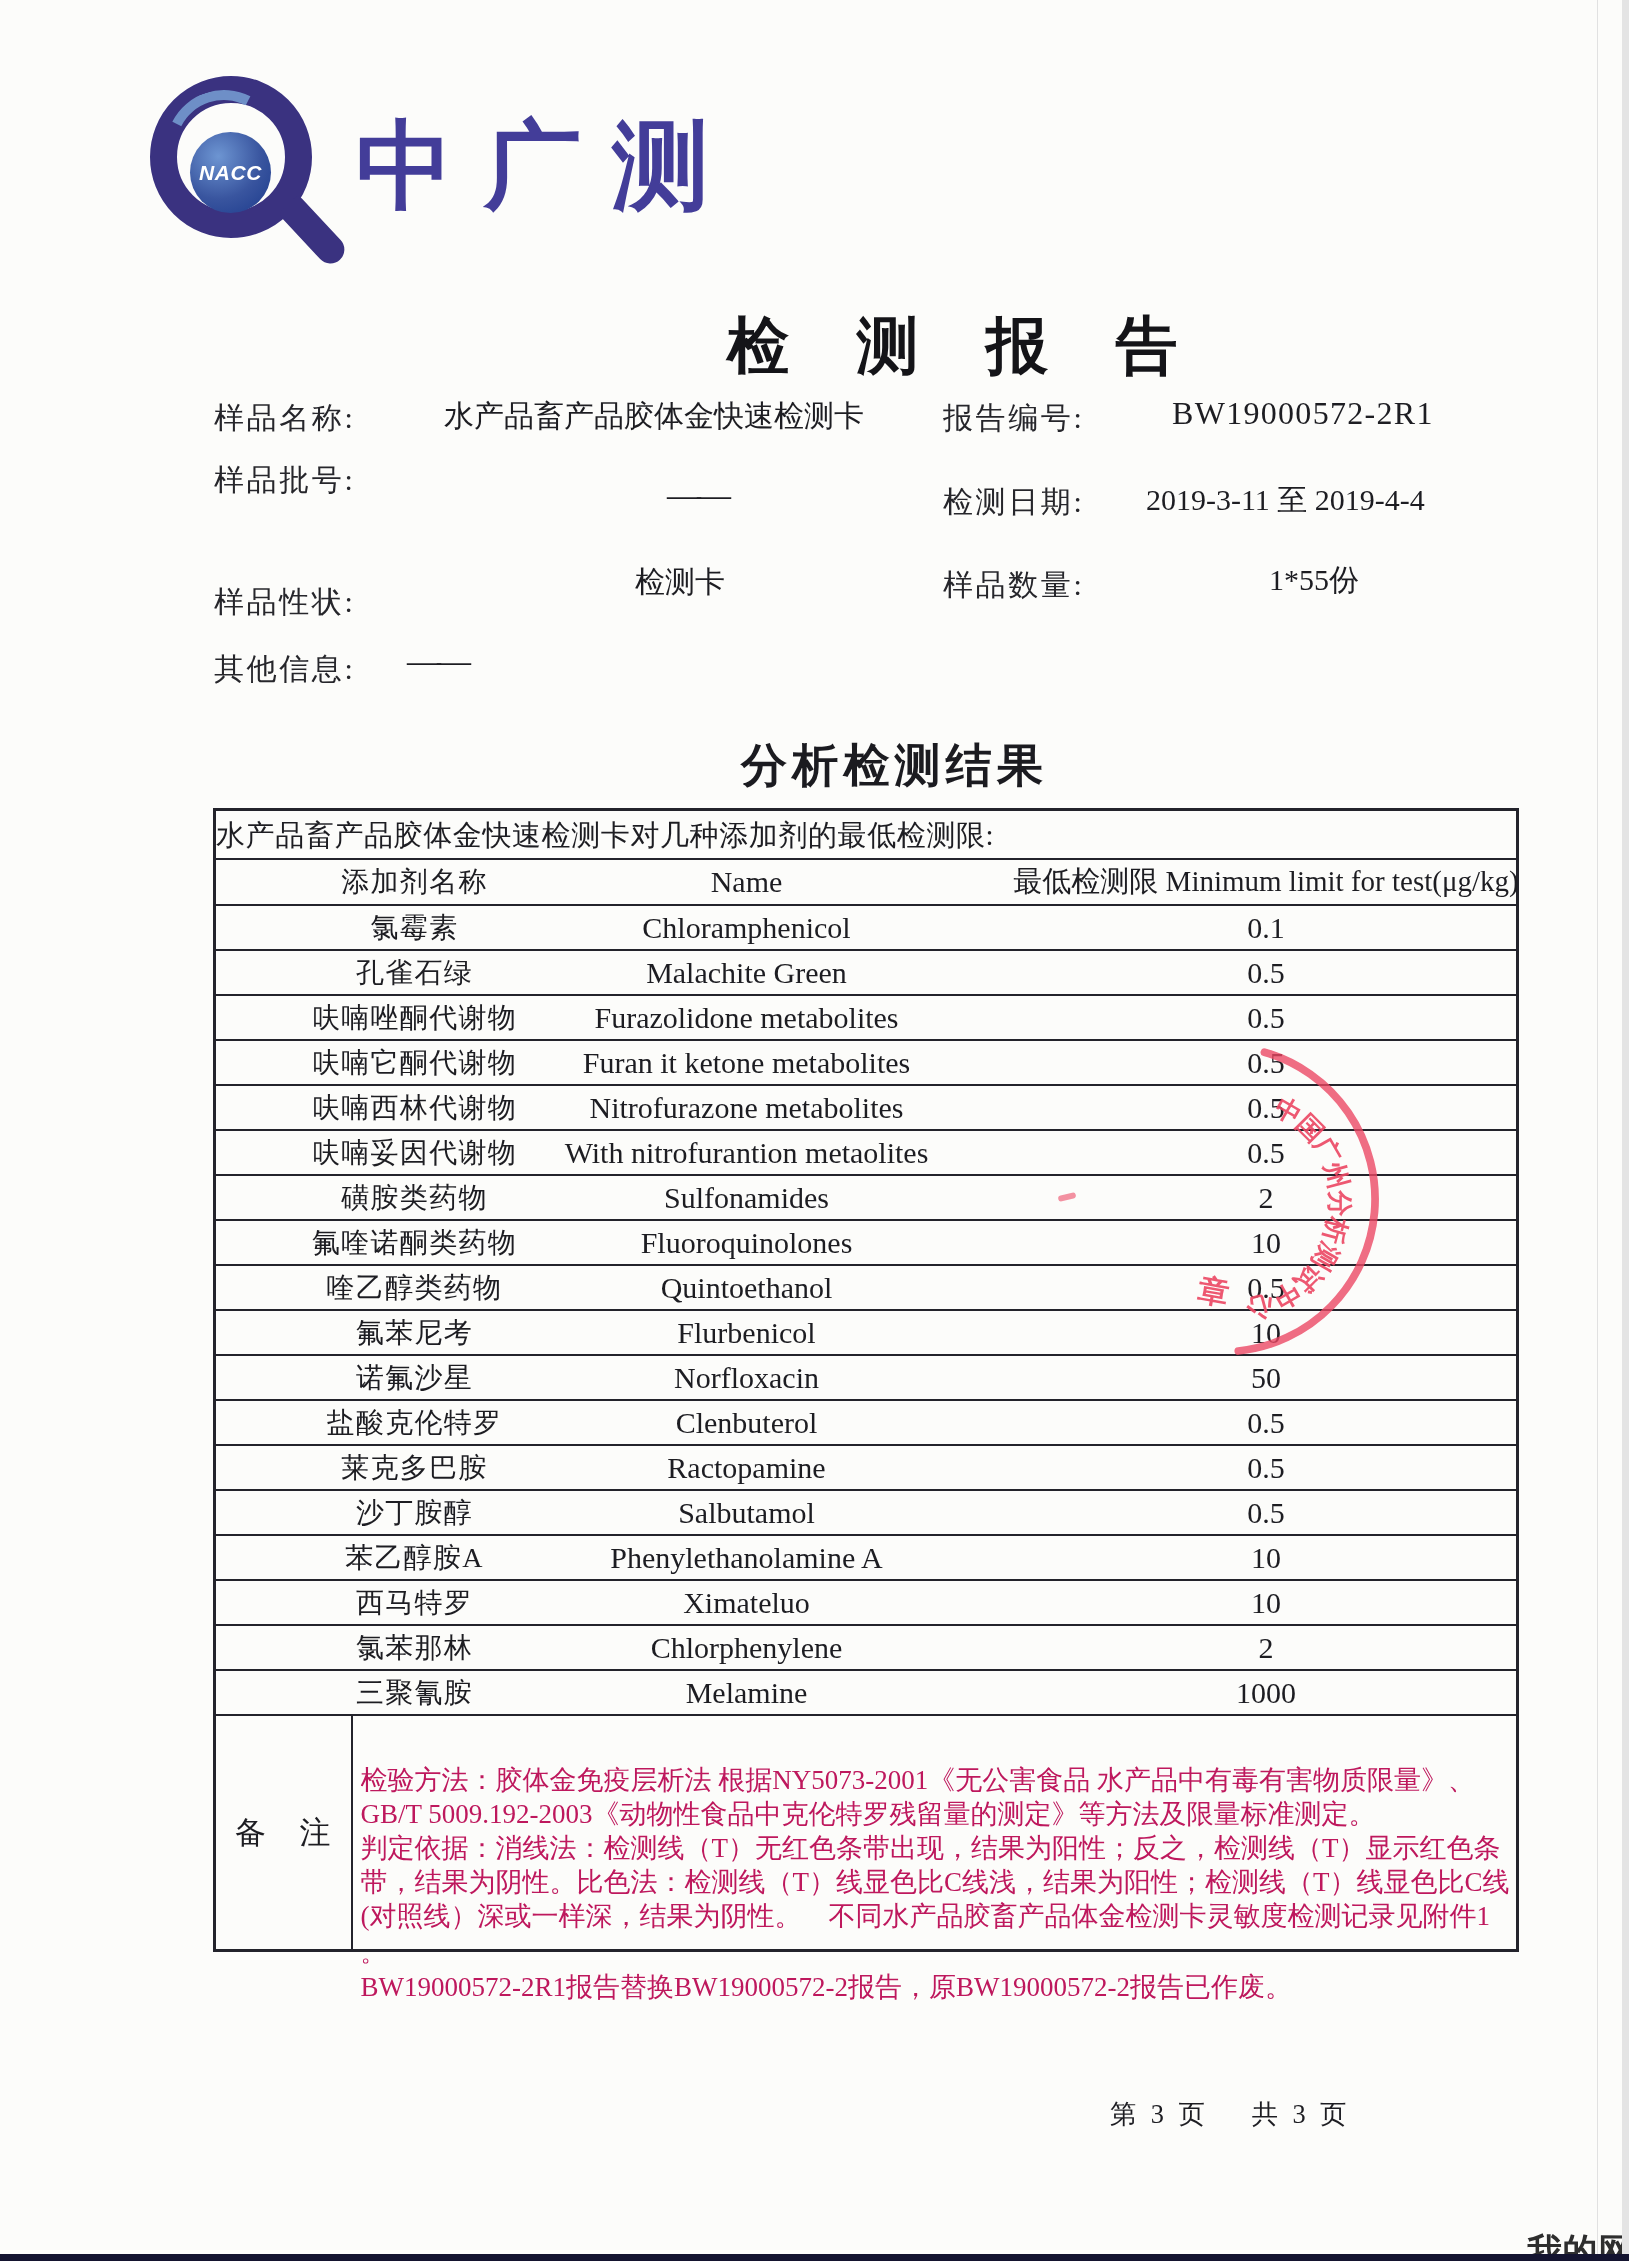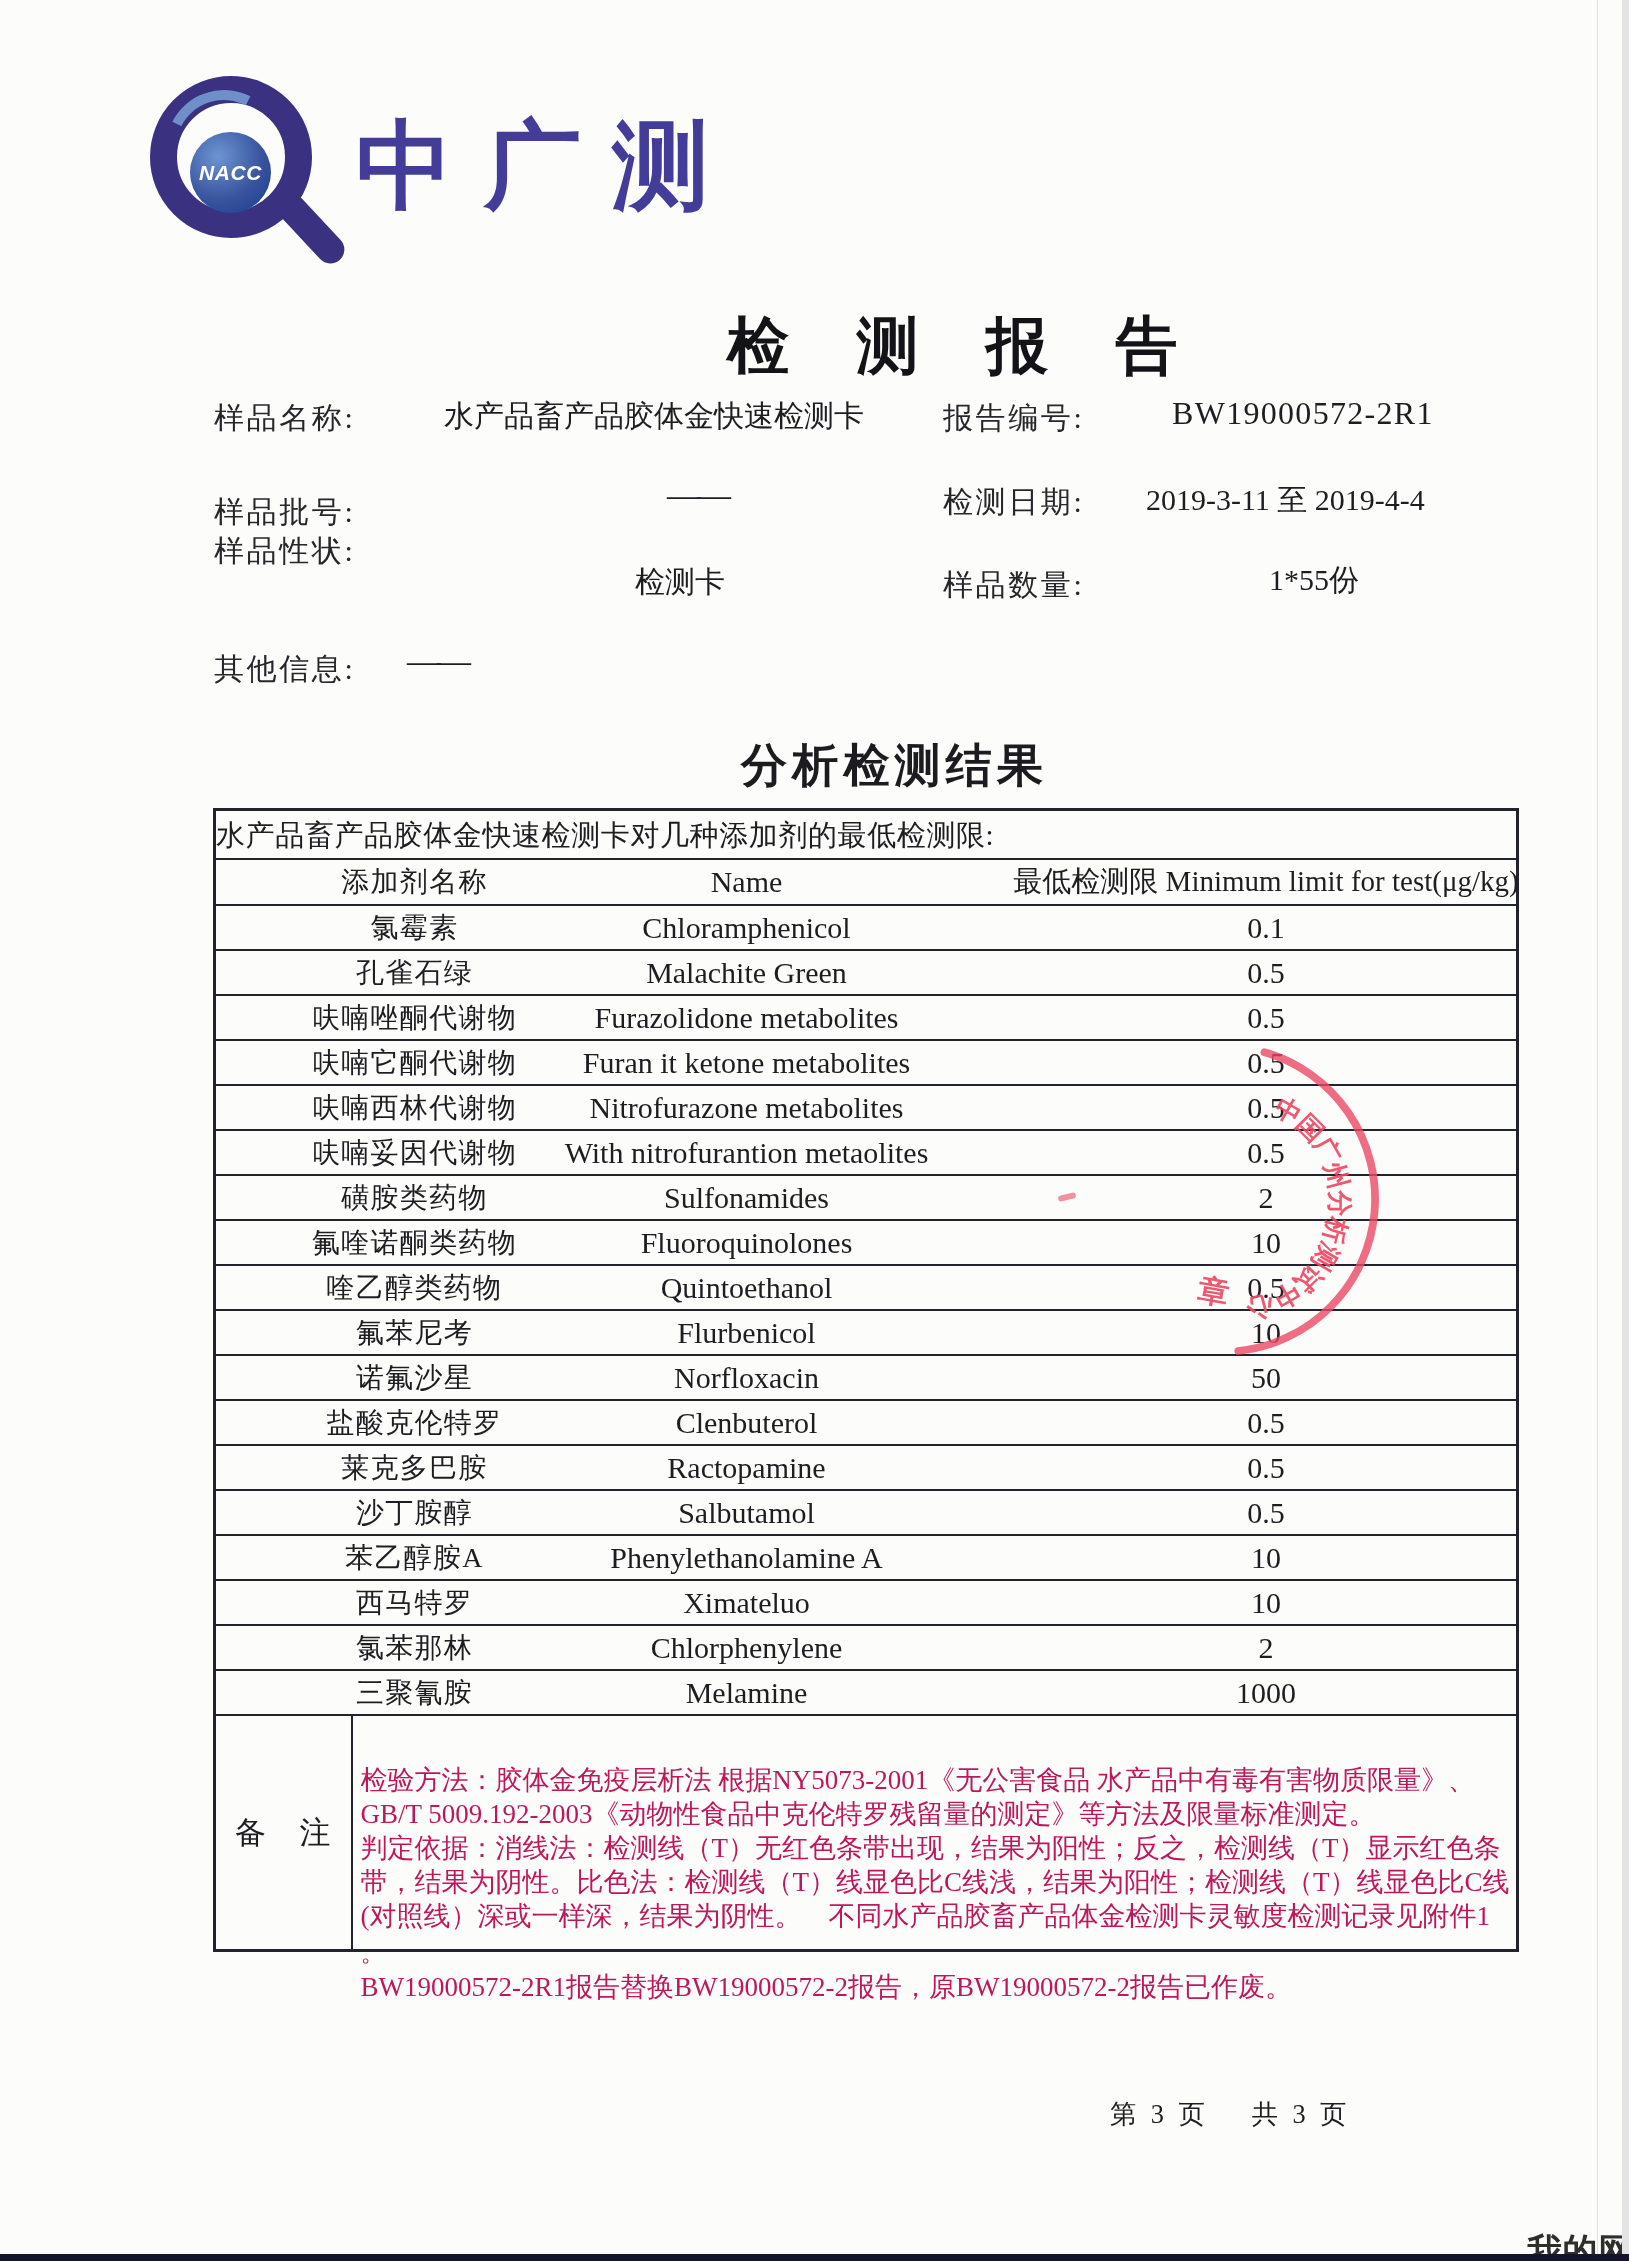--- a/index.html
+++ b/index.html
@@ -82,26 +82,26 @@
     <div id="brand-text">中广测</div>
   </div>
 
   <div id="report-title">检 测 报 告</div>
 
   <span class="info-label" style="left:214px;top:398px">样品名称:</span>
   <span class="info-value" style="left:444px;top:396px">水产品畜产品胶体金快速检测卡</span>
   <span class="info-label" style="left:943px;top:398px">报告编号:</span>
   <span class="info-value" style="left:1172px;top:395px;font-size:32px;letter-spacing:1.3px">BW19000572-2R1</span>
 
-  <span class="info-label" style="left:214px;top:492px">样品批号:</span>
+  <span class="info-label" style="left:214px;top:460px">样品批号:</span>
   <span class="info-value dash-value" style="left:667px;top:476px">——</span>
   <span class="info-label" style="left:943px;top:482px">检测日期:</span>
   <span class="info-value" style="left:1146px;top:480px">2019-3-11 至  2019-4-4</span>
 
-  <span class="info-label" style="left:214px;top:531px">样品性状:</span>
+  <span class="info-label" style="left:214px;top:582px">样品性状:</span>
   <span class="info-value" style="left:635px;top:562px">检测卡</span>
   <span class="info-label" style="left:943px;top:565px">样品数量:</span>
   <span class="info-value" style="left:1269px;top:560px">1*55份</span>
 
   <span class="info-label" style="left:214px;top:649px">其他信息:</span>
   <span class="info-value dash-value" style="left:407px;top:642px">——</span>
 
   <div id="section-title">分析检测结果</div>
 
   <div id="result-table">

